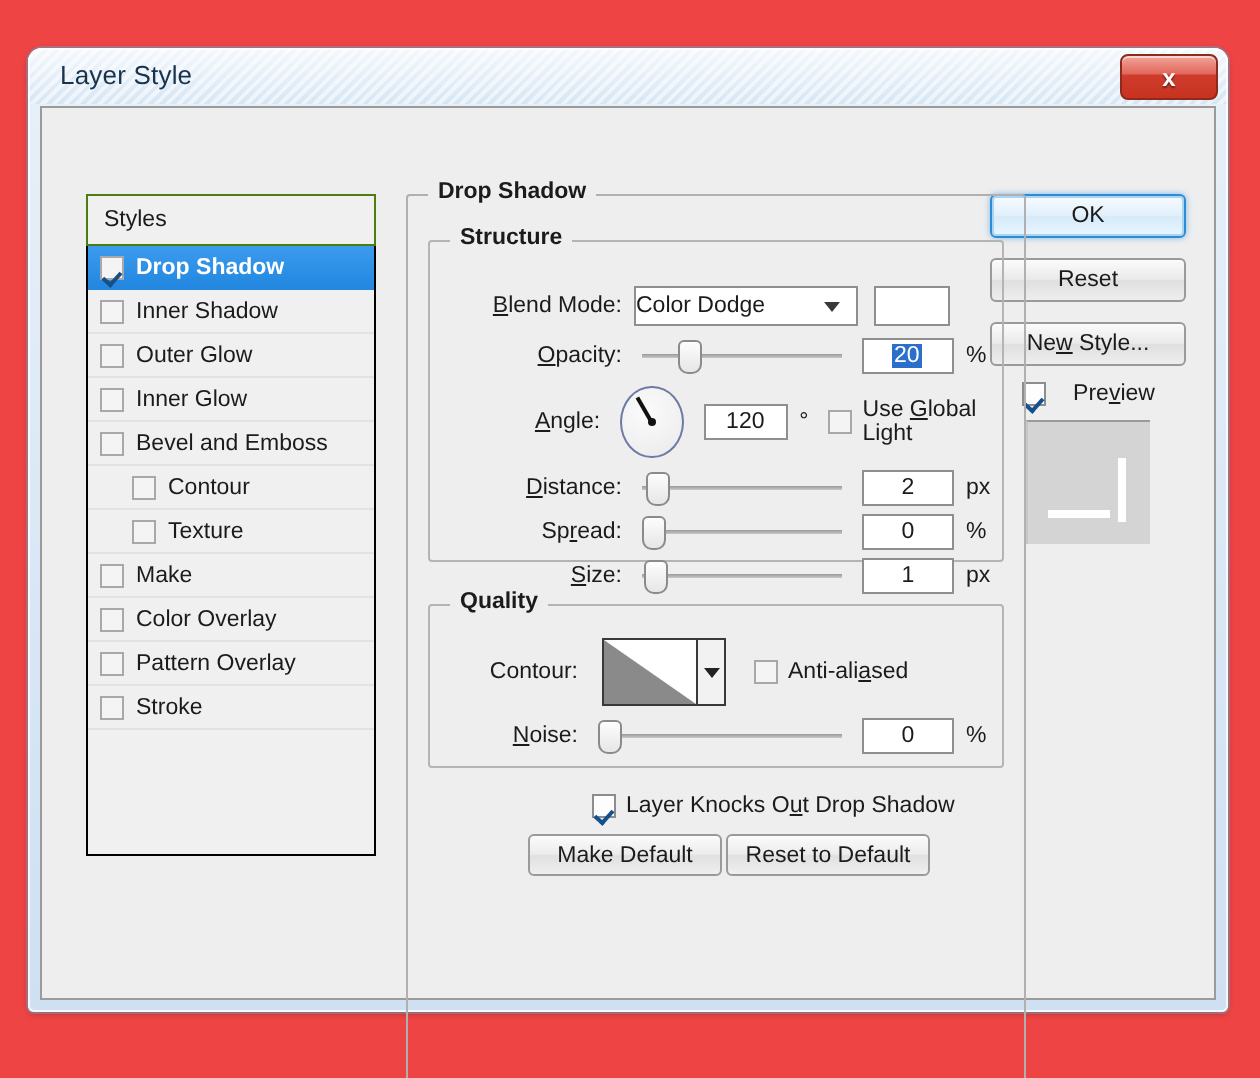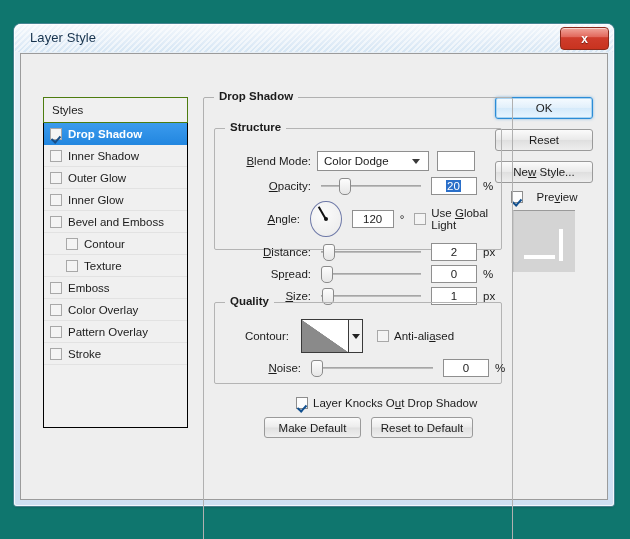--- a/index.html
+++ b/index.html
@@ -2,21 +2,21 @@
 <html><head>
 <meta charset="utf-8">
 <style>
   html, body {
     margin: 0; padding: 0;
     width: 630px; height: 539px;
     background: #ffffff;
     font-family: "Liberation Sans", sans-serif;
     overflow: hidden;
   }
-  #root { position: relative; width: 630px; height: 539px; background: #0f766e; }
+  #root { position: relative; width: 630px; height: 539px; background: #ef4444; }
 
   
   .window {
     position: absolute; left: 14px; top: 24px;
     width: 600px; height: 482px;
     border-radius: 7px 7px 3px 3px;
     background: linear-gradient(180deg,#e9f1f8 0%, #dce9f5 45%, #cfe0f2 100%);
     box-shadow: 0 0 0 1px rgba(120,150,180,0.55), 0 1px 3px rgba(0,0,0,0.25);
     padding: 0;
     box-sizing: border-box;
@@ -135,32 +135,32 @@
   .groupbox {
     position:absolute; border:1px solid #b4b4b4; box-sizing:border-box;
     border-radius: 2px;
   }
   .gb-title {
     position:absolute; top:-8px; left:10px; background:#eeeeee;
     padding: 0 5px; font-size: 11.5px; font-weight:bold; color:#1b1b1b;
     white-space:nowrap;
   }
   .gb-outer { left: 182px; top: 43px; width: 310px; height: 447px; border-color:#b0b0b0;}
-  .gb-structure { left: 10px; top: 22px; width: 288px; height: 122px; margin-top: 8px; }
+  .gb-structure { left: 10px; top: 22px; width: 288px; height: 161px; }
   .gb-quality { left: 10px; top: 204px; width: 288px; height: 82px; }
 
   
   .row { position:absolute; display:flex; align-items:center; font-size: 11.5px; color:#1b1b1b; }
   .lbl { text-align:right; white-space:nowrap; }
   .u { text-decoration: underline; }
 
   .select {
     height: 20px; box-sizing:border-box; background:#fff;
     border:1px solid #8f8f8f; display:flex; align-items:center;
-    padding-left:6px; font-size:11.5px; position:relative; cursor:pointer;
+    font-size:11.5px; position:relative; cursor:pointer;
   }
   .select .arrow {
     position:absolute; right:8px; top:50%; margin-top:-2px;
     width:0;height:0;border-left:4px solid transparent;border-right:4px solid transparent;
     border-top:5px solid #3a3a3a;
   }
   .swatch { width:38px; height:20px; box-sizing:border-box; border:1px solid #8f8f8f; background:#ffffff; cursor:pointer;}
 
   .numbox {
     height: 18px; width: 46px; box-sizing:border-box; background:#fff;
@@ -267,21 +267,21 @@
             <div class="fx-row indent">
               <span class="cb"></span>
               <span class="fx-label">Contour</span>
             </div>
             <div class="fx-row indent">
               <span class="cb"></span>
               <span class="fx-label">Texture</span>
             </div>
             <div class="fx-row">
               <span class="cb"></span>
-              <span class="fx-label">Emboss</span>
+              <span class="fx-label">Make</span>
             </div>
             <div class="fx-row">
               <span class="cb"></span>
               <span class="fx-label">Color Overlay</span>
             </div>
             <div class="fx-row">
               <span class="cb"></span>
               <span class="fx-label">Pattern Overlay</span>
             </div>
             <div class="fx-row">
@@ -397,39 +397,39 @@
             </span>
             <span class="contour-drop">
               <span class="arrow"></span>
             </span>
             <span class="cb-row" style="margin-left:14px;">
               <span class="cb"></span>
               <span>Anti-ali<span class="u">a</span>sed</span>
             </span>
           </div>
 
-          <div class="row" style="left:24px; top:56px; width:272px;">
+          <div class="row" style="left:12px; top:56px; width:272px;">
             <span class="lbl" style="width:62px;"><span class="u">N</span>oise:</span>
             <span class="slider" id="noise-slider" style="width:122px; margin-left:10px;">
               <span class="track"></span>
               <span class="knob" style="left: 0px;"></span>
             </span>
             <span class="numbox" style="margin-left:10px;">
               <span>0</span>
             </span>
             <span class="unit">%</span>
           </div>
         </div>
 
         <div class="cb-row" style="position:absolute; left:92px; top:299px;">
           <span class="cb dark checked"></span>
           <span>Layer Knocks O<span class="u">u</span>t Drop Shadow</span>
         </div>
 
-        <div style="position:absolute; left:60px; top:319px; display:flex; gap:10px;">
+        <div style="position:absolute; left:60px; top:319px; display:flex; gap:2px;">
           <div class="wide-btn" style="width:97px;">Make Default</div>
           <div class="wide-btn" style="width:102px;">Reset to Default</div>
         </div>
 
       </div>
     </div>
   </div>
 </div>
 
 </body></html>

